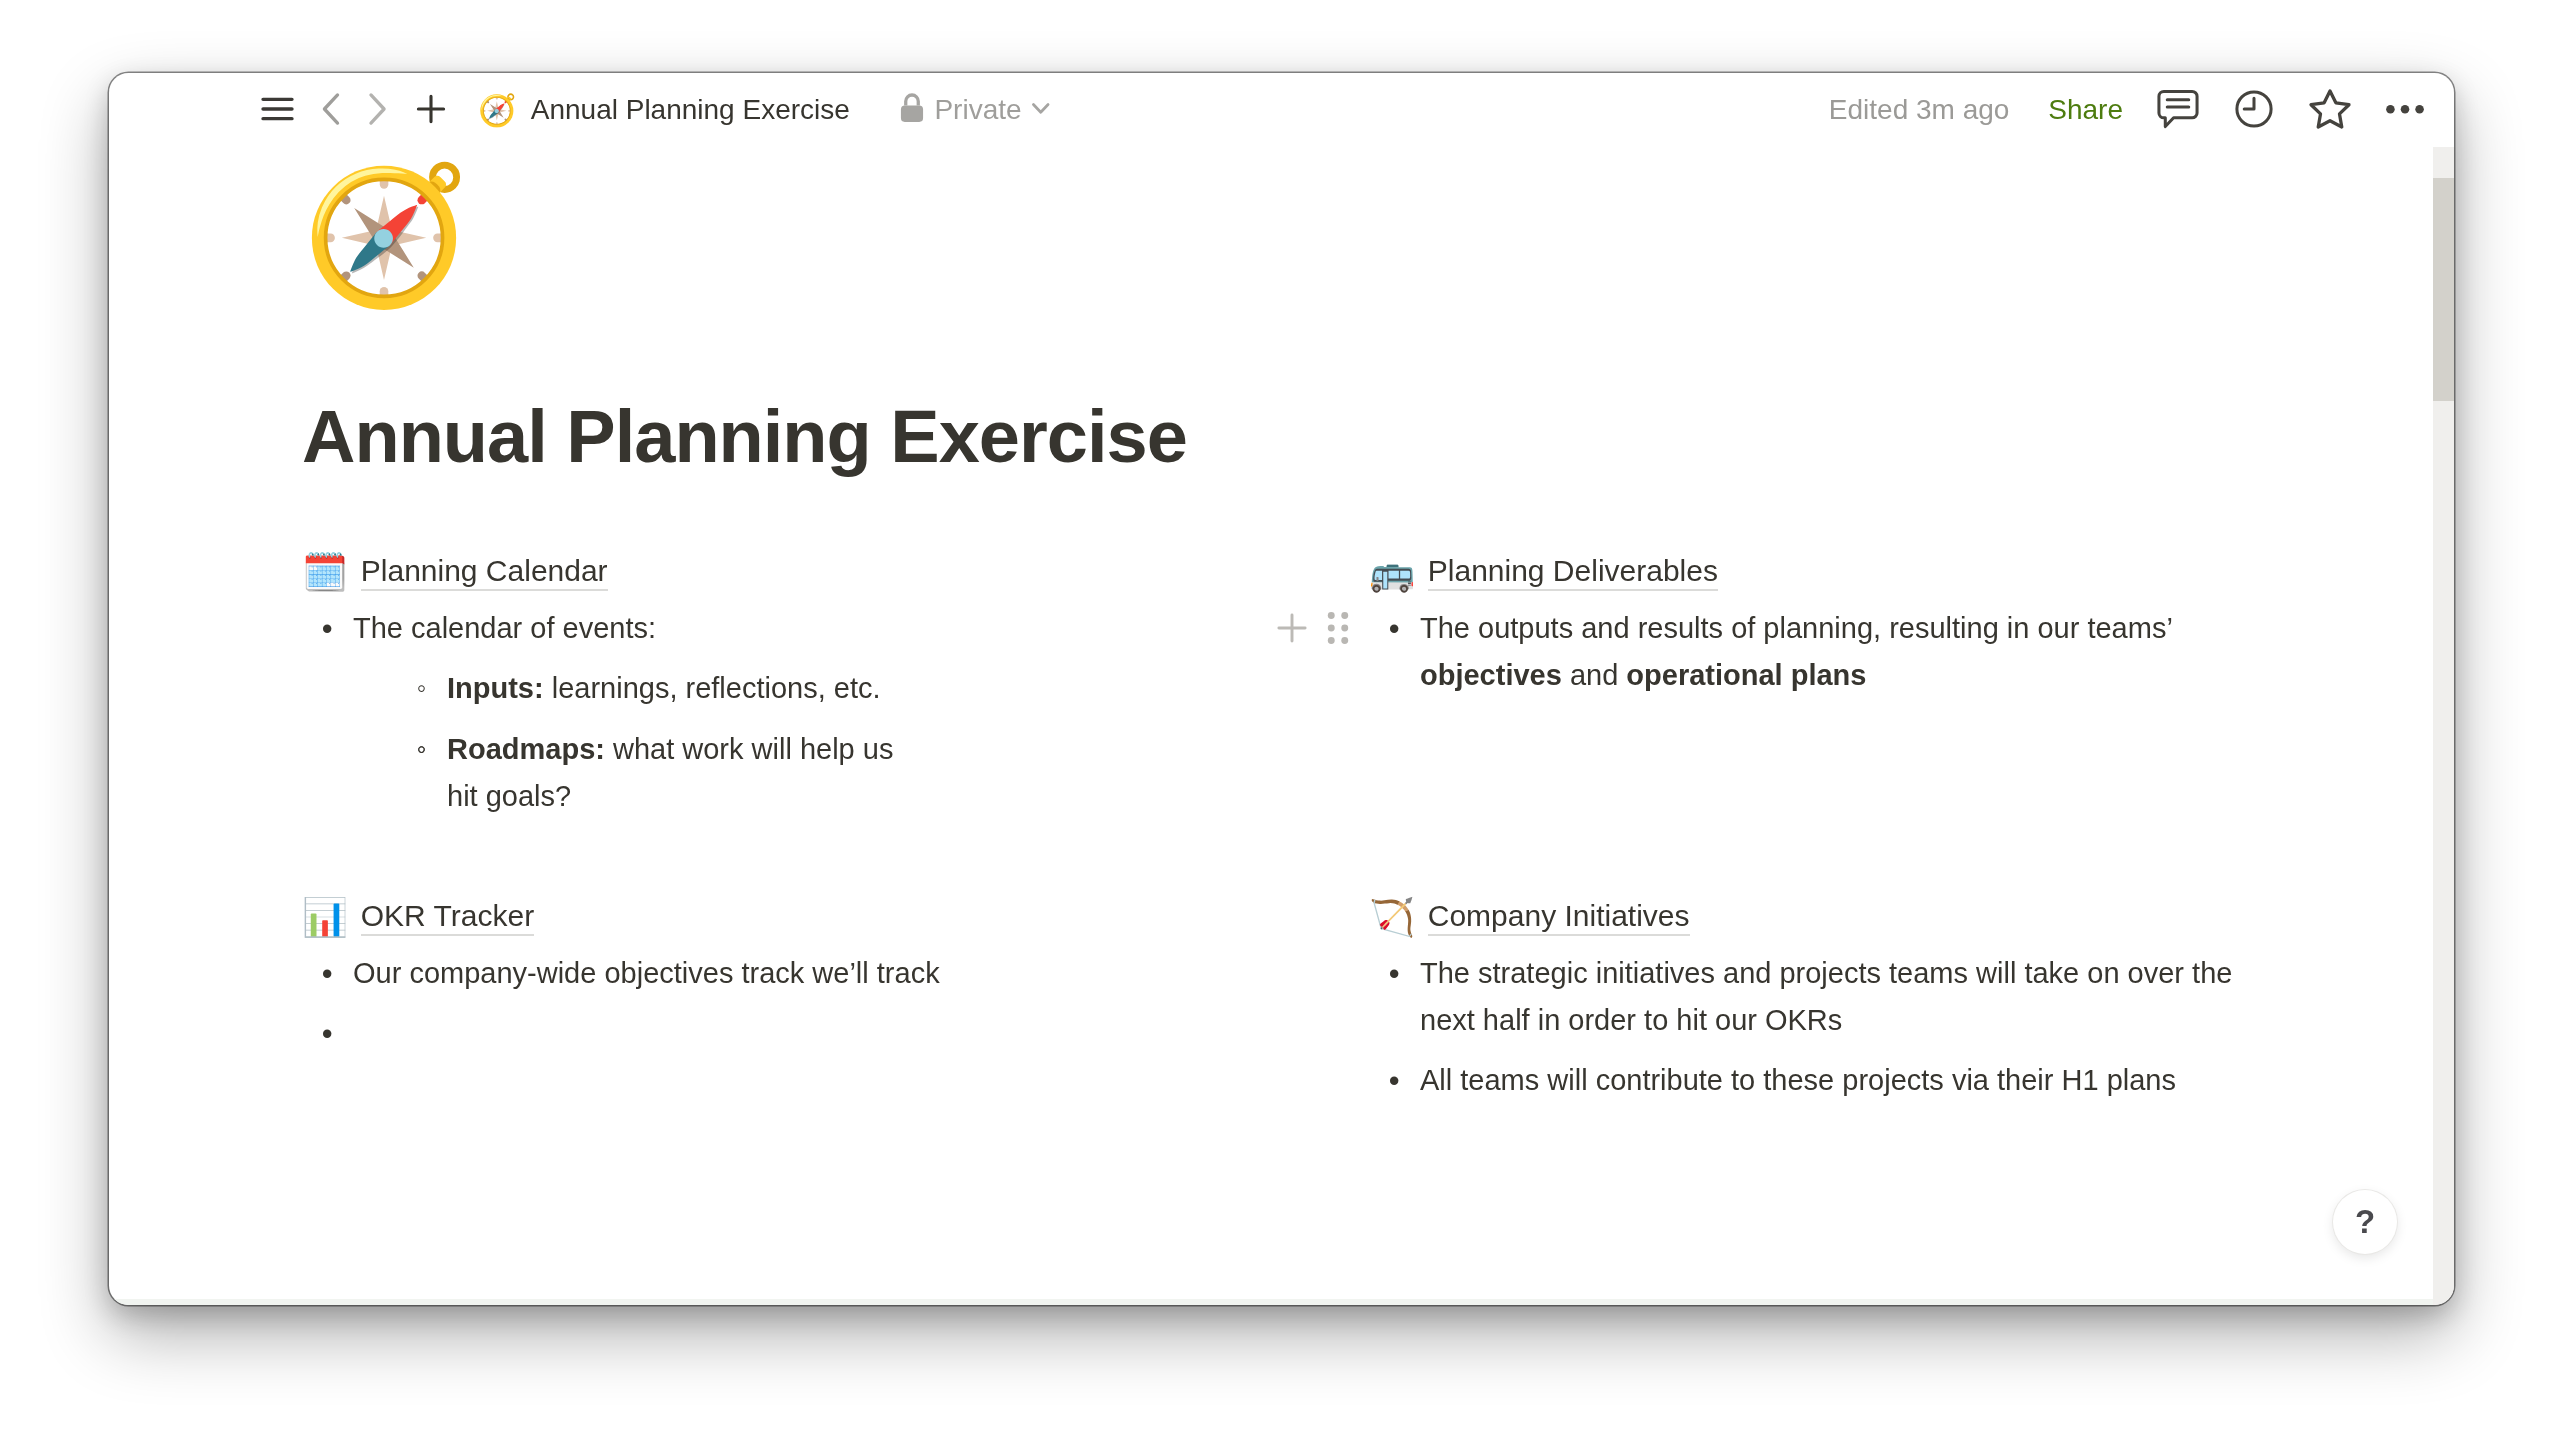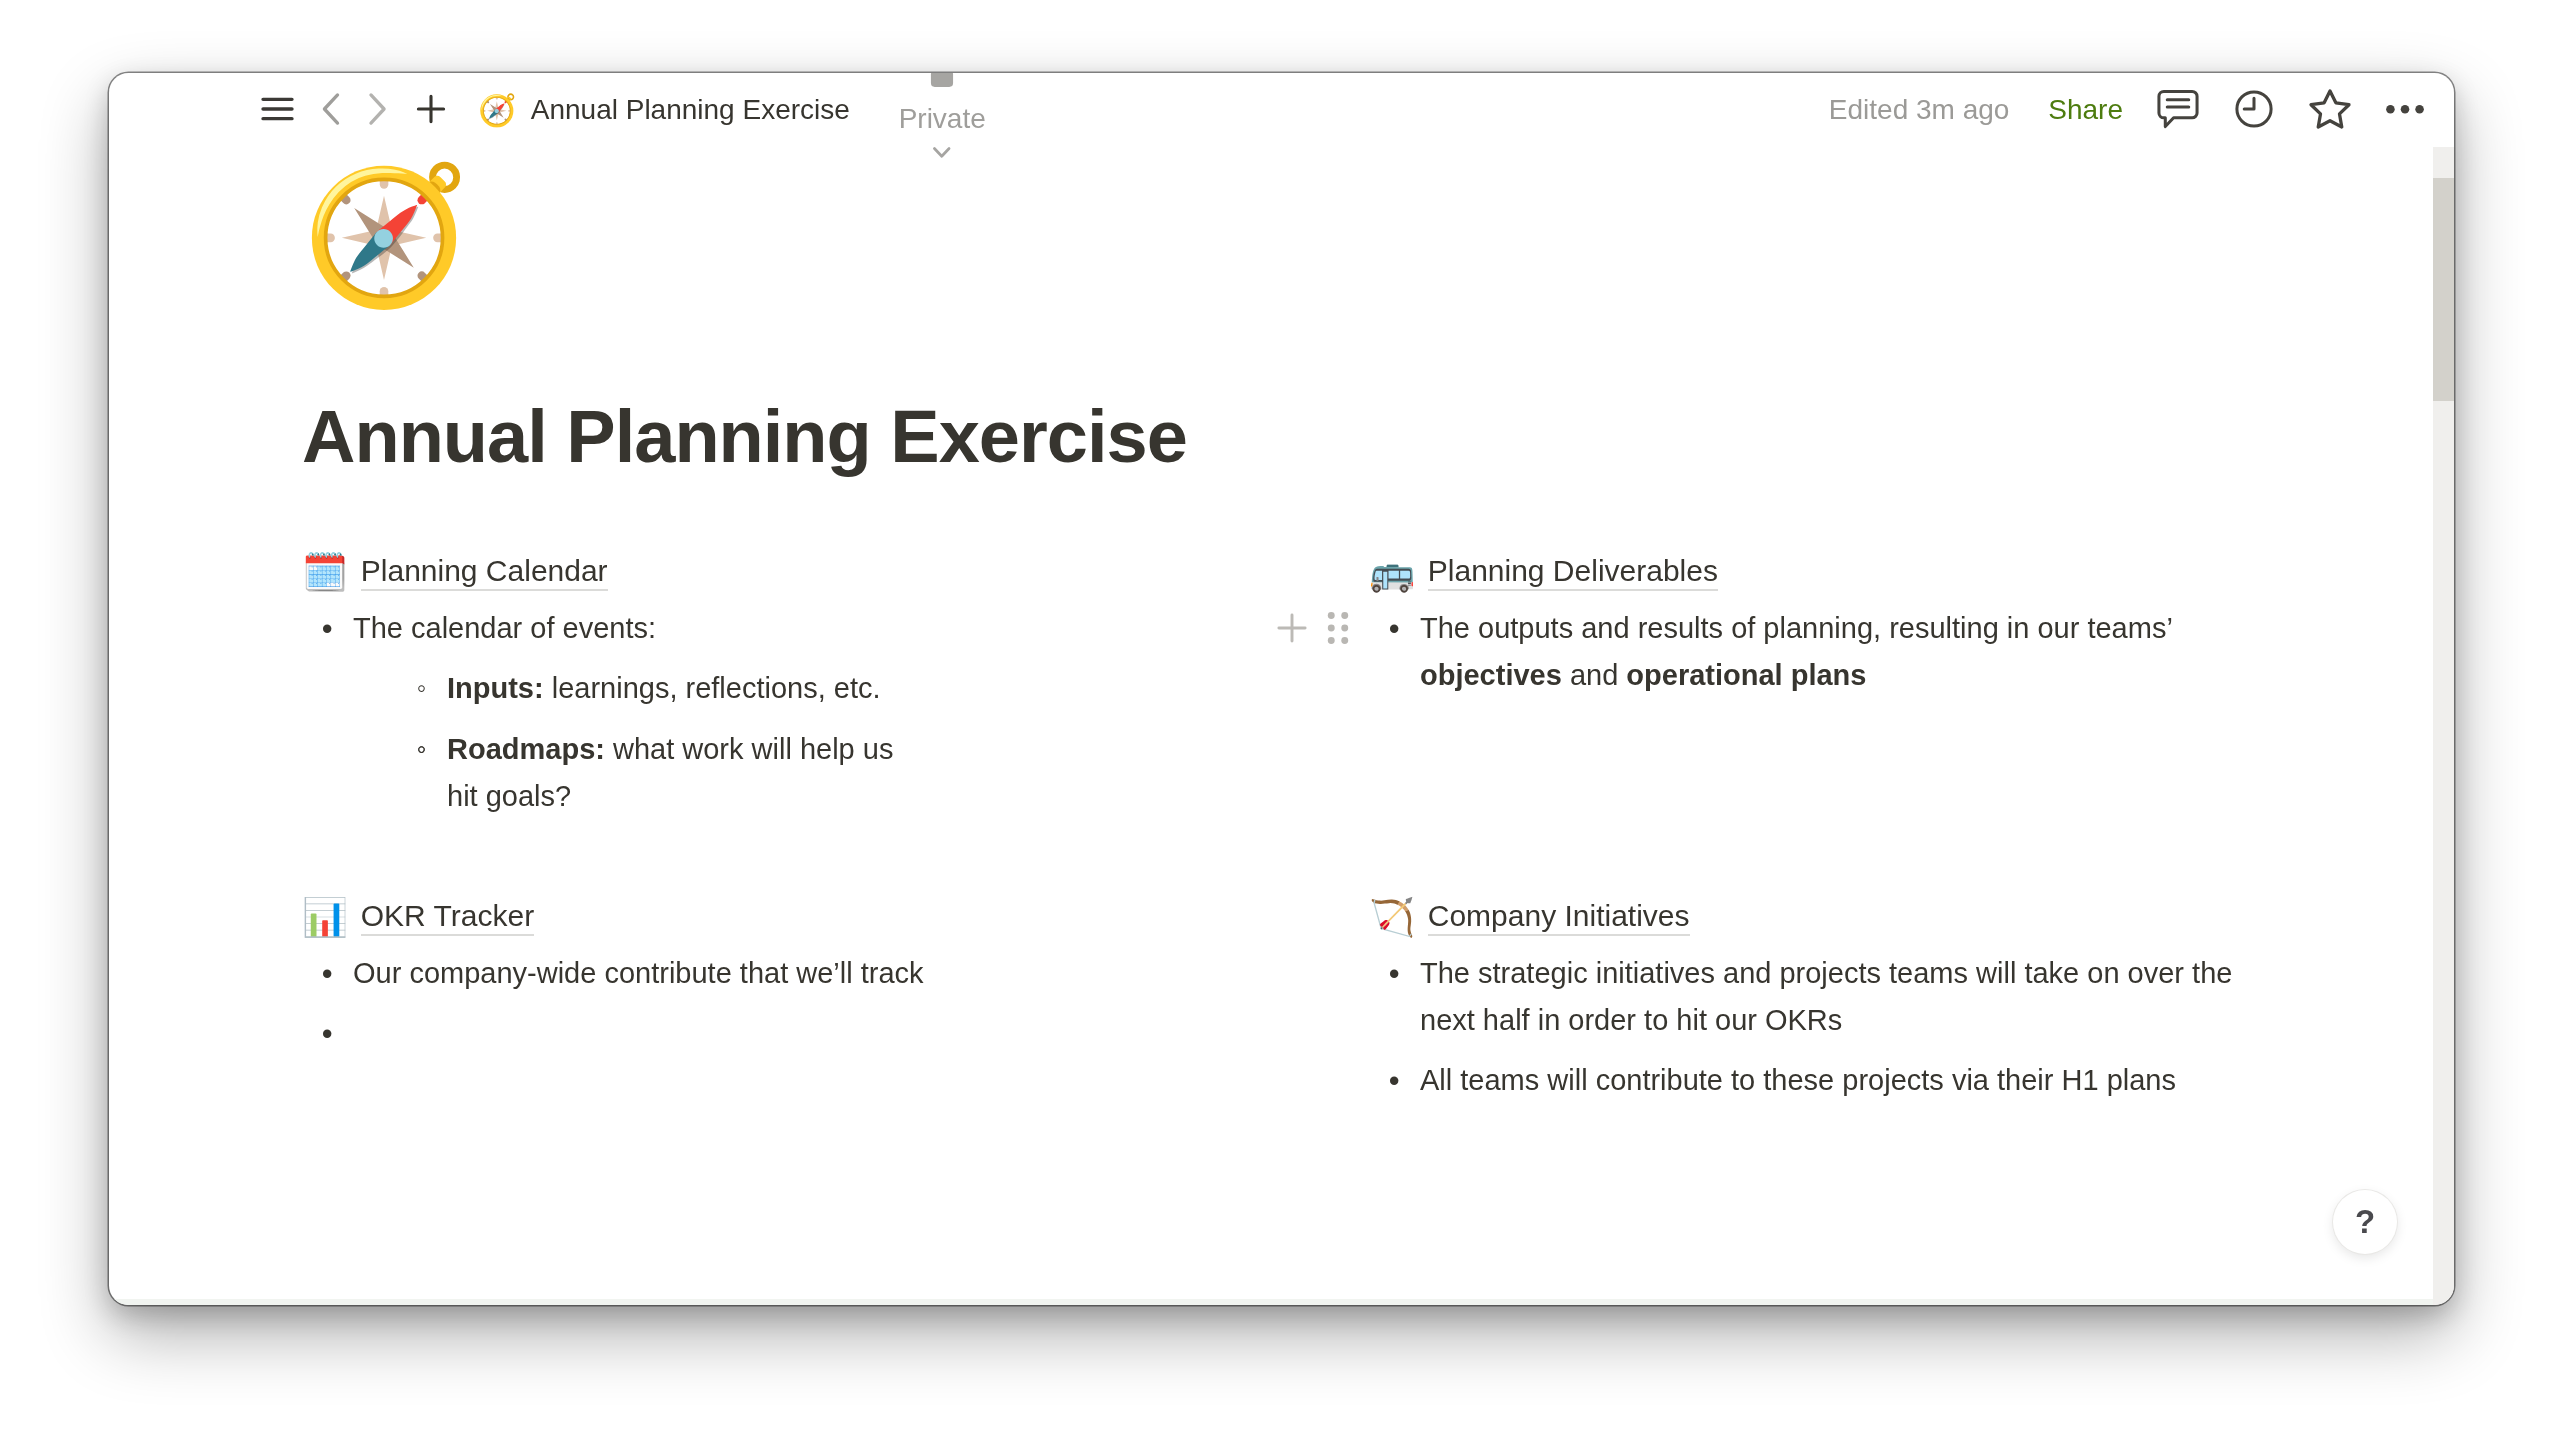--- a/index.html
+++ b/index.html
@@ -13,21 +13,21 @@
     background:#fff;border-radius:19.5px;overflow:hidden;
     box-shadow:0 0 0 1.5px rgba(0,0,0,0.45),0 29px 68px rgba(0,0,0,0.32),0 9.8px 25.4px rgba(0,0,0,0.20);
   }
   
   .toolbar{height:74px;display:flex;align-items:center;padding:0 29px 0 152px;}
   .tb-left{display:flex;align-items:center;gap:25.4px;}
   .icon-btn{display:flex;align-items:center;justify-content:center;background:none;border:none;padding:0;cursor:pointer;}
   .tb-doc{display:flex;align-items:center;gap:13.7px;margin-left:5.9px;}
   .tb-doc-icon{font-size:31px;line-height:35px;}
   .tb-doc-title{font-size:28px;font-weight:500;color:#37352f;white-space:nowrap;}
-  .tb-privacy{display:flex;align-items:center;gap:9.8px;margin-left:23.4px;cursor:pointer;flex-direction:column;}
+  .tb-privacy{display:flex;align-items:center;gap:9.8px;margin-left:23.4px;cursor:pointer;}
   .tb-privacy-label{font-size:28px;color:#9f9e9b;}
   .tb-right{margin-left:auto;display:flex;align-items:center;gap:33px;}
   .tb-edited{font-size:28px;color:#9b9a97;white-space:nowrap;margin-right:5.9px;}
   .tb-share{font-size:28px;color:#4d7c0f;background:none;border:none;padding:0;cursor:pointer;font-family:inherit;}
   
   .content{position:relative;height:1158px;padding:12.7px 194px 0 193px;box-sizing:border-box;}
   .page-icon{font-size:135px;line-height:152px;width:156px;cursor:pointer;user-select:none;}
   .page-title{font-size:74px;line-height:93px;font-weight:700;letter-spacing:-1px;margin:78px 0 0 0;}
   .grid{margin-top:63px;display:grid;grid-template-columns:1022px 891px;column-gap:45px;row-gap:57px;}
   .sec-h{display:flex;align-items:center;gap:12.7px;height:53px;font-size:30px;font-weight:500;cursor:pointer;}
@@ -214,21 +214,21 @@
           </ul>
         </section>
         <section class="sec sec-okr-tracker">
           <div class="sec-h">
             <span class="sec-emoji">📊</span>
             <span class="sec-title">OKR Tracker</span>
           </div>
           <ul class="blist">
             <li class="bli">
               <span class="bullet-marker d0">•</span>
-              <span class="li-text">Our company-wide contribute that we’ll track</span>
+              <span class="li-text">Our company-wide objectives track we’ll track</span>
             </li>
             <li class="bli">
               <span class="bullet-marker d0">•</span>
             </li>
           </ul>
         </section>
         <section class="sec sec-company-initiatives">
           <div class="sec-h">
             <span class="sec-emoji">🏹</span>
             <span class="sec-title">Company Initiatives</span>

